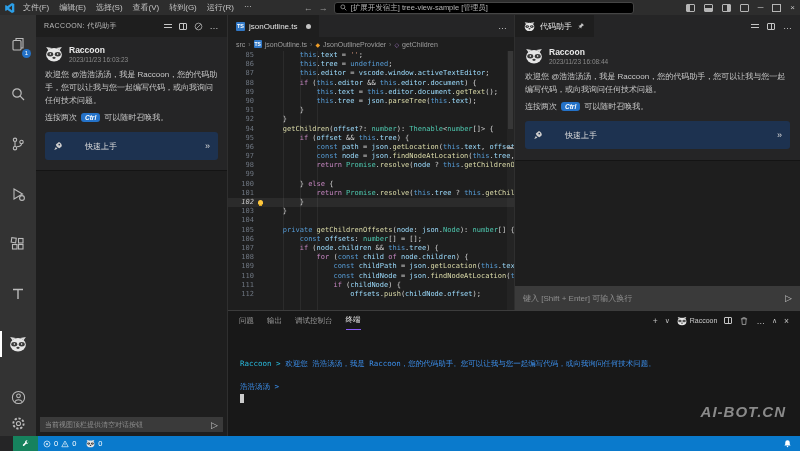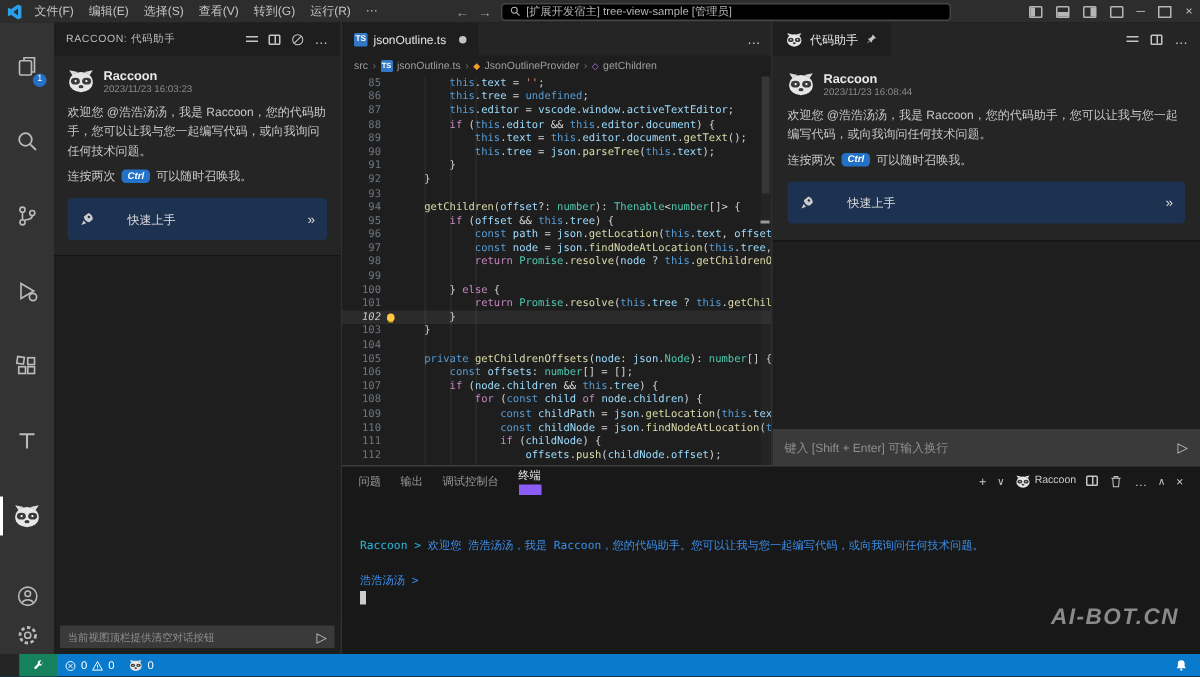--- a/index.html
+++ b/index.html
@@ -112,21 +112,21 @@
   .eq-ic { width:8px; border-top:1px solid #c5c5c5; border-bottom:1px solid #c5c5c5; height:4px; }
   .rp-chat { background:#252526; padding:6px 10px 11px; border-bottom:1px solid #141414; }
   .rp-rest { flex:1; }
   .rp-input { height:24px; background:#3a3a3a; display:flex; align-items:center; gap:5px;
     padding:0 8px; font-size:8px; color:#8f8f8f; flex-shrink:0; }
 
   
   .bottompanel { height:126px; background:#181818; border-top:1px solid #3c3c3c; position:relative; }
   .bp-header { height:19px; display:flex; align-items:center; gap:13px; padding:0 11px; font-size:7.5px; }
   .bp-tab { color:#9a9a9a; height:19px; display:flex; align-items:center; cursor:pointer; }
-  .bp-tab.active { color:#e7e7e7; border-bottom:7px solid #8b5cf6; }
+  .bp-tab.active { color:#e7e7e7; border-bottom:1px solid #8b5cf6; }
   .bp-actions { margin-left:auto; display:flex; align-items:center; gap:7px; color:#c5c5c5; font-size:8.5px; }
   .bp-profile { display:flex; align-items:center; gap:3px; font-size:7px; color:#cccccc; }
   .terminal { font-family:"DejaVu Sans Mono", monospace; font-size:7.5px; line-height:11.5px;
     padding:4px 12px;margin-top:24px; }
   .t-cyan { color:#29b8db; } .t-blue { color:#3b8eea; }
   .cursor-block { display:inline-block; width:4px; height:9px; background:#cccccc; vertical-align:middle; }
   .watermark { position:absolute; right:14px; bottom:16px; color:#8a8a8a; text-align:center; }
   .wm1 { font-size:15px; font-weight:bold; font-style:italic; letter-spacing:1px; }
   .wm2 { font-size:21px; font-weight:bold; display:flex; align-items:center; gap:5px; justify-content:center; margin-top:3px; }
 
@@ -349,21 +349,20 @@
           <div class="guide" style="left:89px"></div>
           <div>
               <div class="code-line"><span class="ln">85</span><span class="lc"><span class="tk-w">        </span><span class="tk-b">this</span><span class="tk-w">.</span><span class="tk-p">text</span><span class="tk-w"> = </span><span class="tk-s">''</span><span class="tk-w">;</span></span></div>
               <div class="code-line"><span class="ln">86</span><span class="lc"><span class="tk-w">        </span><span class="tk-b">this</span><span class="tk-w">.</span><span class="tk-p">tree</span><span class="tk-w"> = </span><span class="tk-b">undefined</span><span class="tk-w">;</span></span></div>
               <div class="code-line"><span class="ln">87</span><span class="lc"><span class="tk-w">        </span><span class="tk-b">this</span><span class="tk-w">.</span><span class="tk-p">editor</span><span class="tk-w"> = </span><span class="tk-p">vscode</span><span class="tk-w">.</span><span class="tk-p">window</span><span class="tk-w">.</span><span class="tk-p">activeTextEditor</span><span class="tk-w">;</span></span></div>
               <div class="code-line"><span class="ln">88</span><span class="lc"><span class="tk-w">        </span><span class="tk-k">if</span><span class="tk-w"> (</span><span class="tk-b">this</span><span class="tk-w">.</span><span class="tk-p">editor</span><span class="tk-w"> &amp;&amp; </span><span class="tk-b">this</span><span class="tk-w">.</span><span class="tk-p">editor</span><span class="tk-w">.</span><span class="tk-p">document</span><span class="tk-w">) {</span></span></div>
               <div class="code-line"><span class="ln">89</span><span class="lc"><span class="tk-w">            </span><span class="tk-b">this</span><span class="tk-w">.</span><span class="tk-p">text</span><span class="tk-w"> = </span><span class="tk-b">this</span><span class="tk-w">.</span><span class="tk-p">editor</span><span class="tk-w">.</span><span class="tk-p">document</span><span class="tk-w">.</span><span class="tk-m">getText</span><span class="tk-w">();</span></span></div>
               <div class="code-line"><span class="ln">90</span><span class="lc"><span class="tk-w">            </span><span class="tk-b">this</span><span class="tk-w">.</span><span class="tk-p">tree</span><span class="tk-w"> = </span><span class="tk-p">json</span><span class="tk-w">.</span><span class="tk-m">parseTree</span><span class="tk-w">(</span><span class="tk-b">this</span><span class="tk-w">.</span><span class="tk-p">text</span><span class="tk-w">);</span></span></div>
               <div class="code-line"><span class="ln">91</span><span class="lc"><span class="tk-w">        }</span></span></div>
               <div class="code-line"><span class="ln">92</span><span class="lc"><span class="tk-w">    }</span></span></div>
-              <div class="code-line"><span class="ln">93</span><span class="lc"></span></div>
               <div class="code-line"><span class="ln">94</span><span class="lc"><span class="tk-w">    </span><span class="tk-m">getChildren</span><span class="tk-w">(</span><span class="tk-p">offset</span><span class="tk-w">?: </span><span class="tk-t">number</span><span class="tk-w">): </span><span class="tk-t">Thenable</span><span class="tk-w">&lt;</span><span class="tk-t">number</span><span class="tk-w">[]&gt; {</span></span></div>
               <div class="code-line"><span class="ln">95</span><span class="lc"><span class="tk-w">        </span><span class="tk-k">if</span><span class="tk-w"> (</span><span class="tk-p">offset</span><span class="tk-w"> &amp;&amp; </span><span class="tk-b">this</span><span class="tk-w">.</span><span class="tk-p">tree</span><span class="tk-w">) {</span></span></div>
               <div class="code-line"><span class="ln">96</span><span class="lc"><span class="tk-w">            </span><span class="tk-b">const</span><span class="tk-w"> </span><span class="tk-p">path</span><span class="tk-w"> = </span><span class="tk-p">json</span><span class="tk-w">.</span><span class="tk-m">getLocation</span><span class="tk-w">(</span><span class="tk-b">this</span><span class="tk-w">.</span><span class="tk-p">text</span><span class="tk-w">, </span><span class="tk-p">offset</span></span></div>
               <div class="code-line"><span class="ln">97</span><span class="lc"><span class="tk-w">            </span><span class="tk-b">const</span><span class="tk-w"> </span><span class="tk-p">node</span><span class="tk-w"> = </span><span class="tk-p">json</span><span class="tk-w">.</span><span class="tk-m">findNodeAtLocation</span><span class="tk-w">(</span><span class="tk-b">this</span><span class="tk-w">.</span><span class="tk-p">tree</span><span class="tk-w">, </span></span></div>
               <div class="code-line"><span class="ln">98</span><span class="lc"><span class="tk-w">            </span><span class="tk-k">return</span><span class="tk-w"> </span><span class="tk-t">Promise</span><span class="tk-w">.</span><span class="tk-m">resolve</span><span class="tk-w">(</span><span class="tk-p">node</span><span class="tk-w"> ? </span><span class="tk-b">this</span><span class="tk-w">.</span><span class="tk-m">getChildrenOffsets</span></span></div>
               <div class="code-line"><span class="ln">99</span><span class="lc"></span></div>
               <div class="code-line"><span class="ln">100</span><span class="lc"><span class="tk-w">        } </span><span class="tk-k">else</span><span class="tk-w"> {</span></span></div>
               <div class="code-line"><span class="ln">101</span><span class="lc"><span class="tk-w">            </span><span class="tk-k">return</span><span class="tk-w"> </span><span class="tk-t">Promise</span><span class="tk-w">.</span><span class="tk-m">resolve</span><span class="tk-w">(</span><span class="tk-b">this</span><span class="tk-w">.</span><span class="tk-p">tree</span><span class="tk-w"> ? </span><span class="tk-b">this</span><span class="tk-w">.</span><span class="tk-m">getChildrenOffsets</span></span></div>
               <div class="code-line current"><span class="ln">102</span><span class="bulb"></span><span class="lc"><span class="tk-w">        }</span></span></div>
               <div class="code-line"><span class="ln">103</span><span class="lc"><span class="tk-w">    }</span></span></div>

